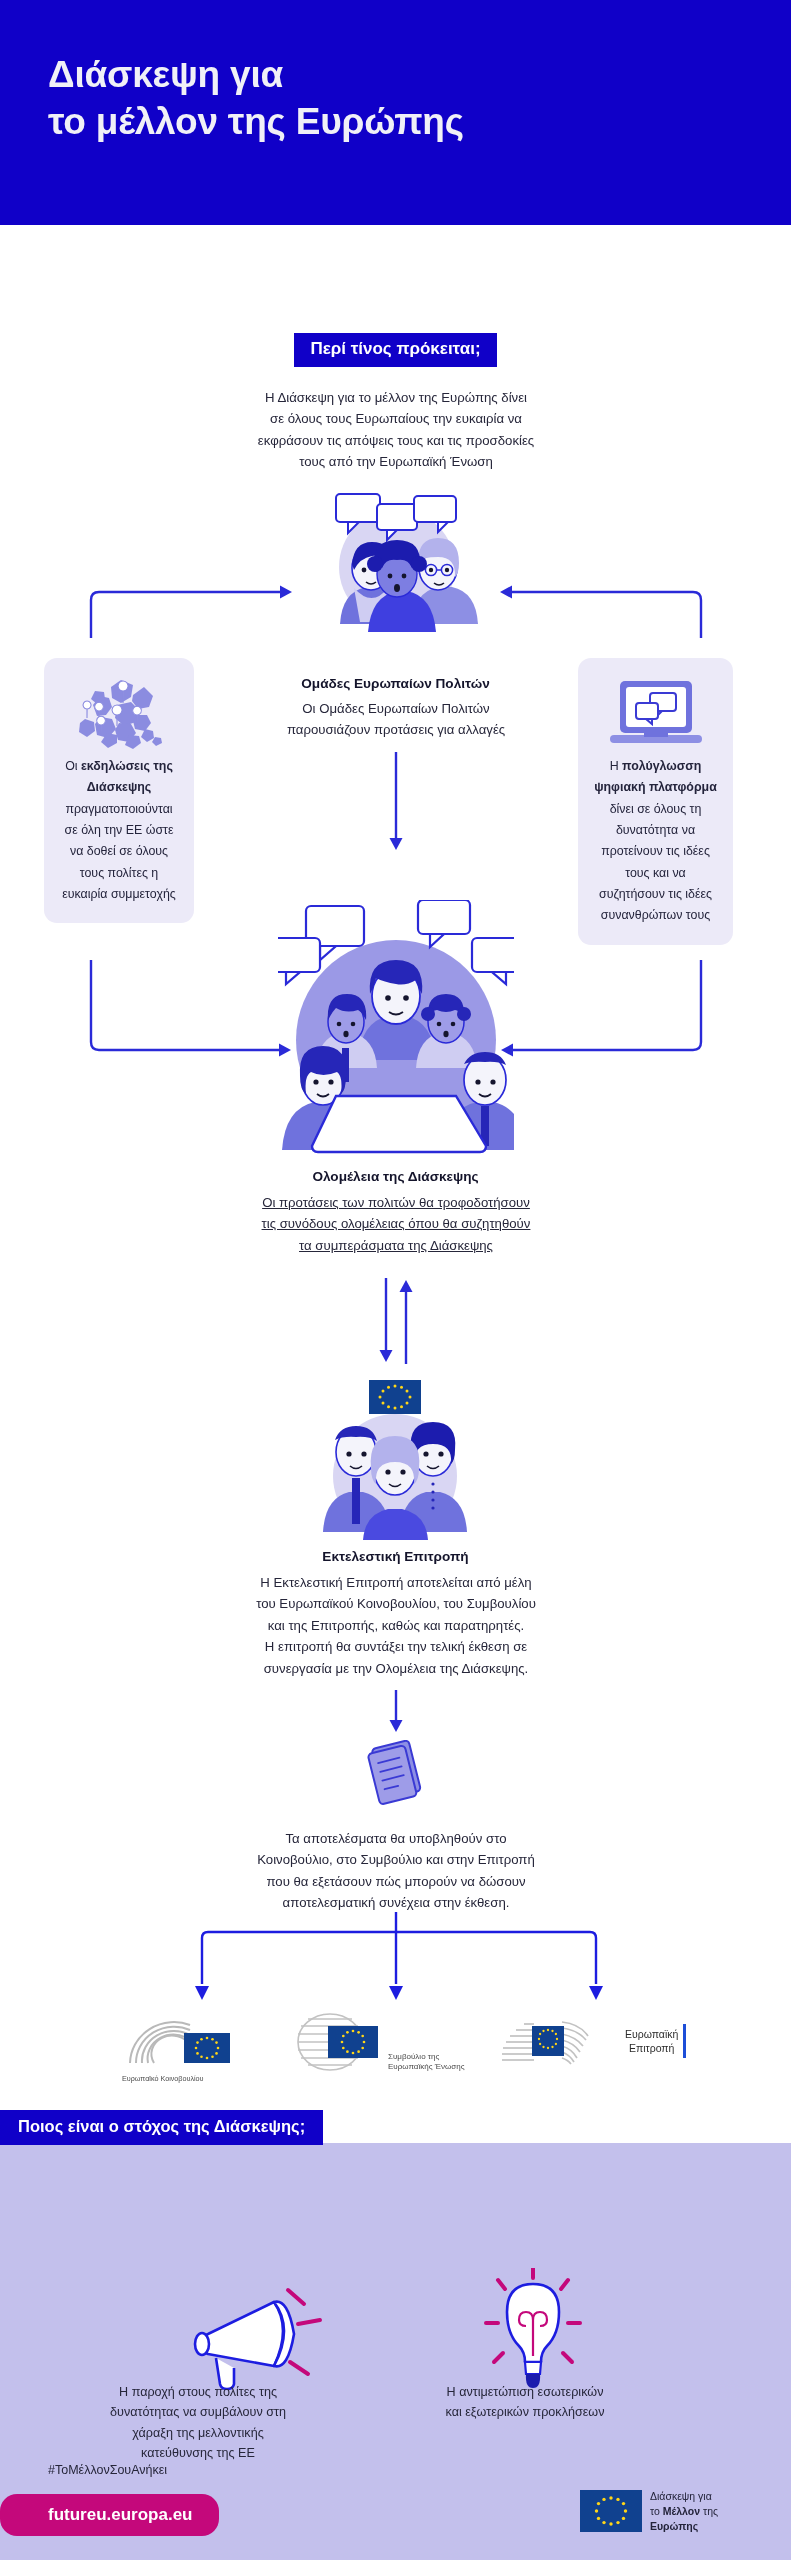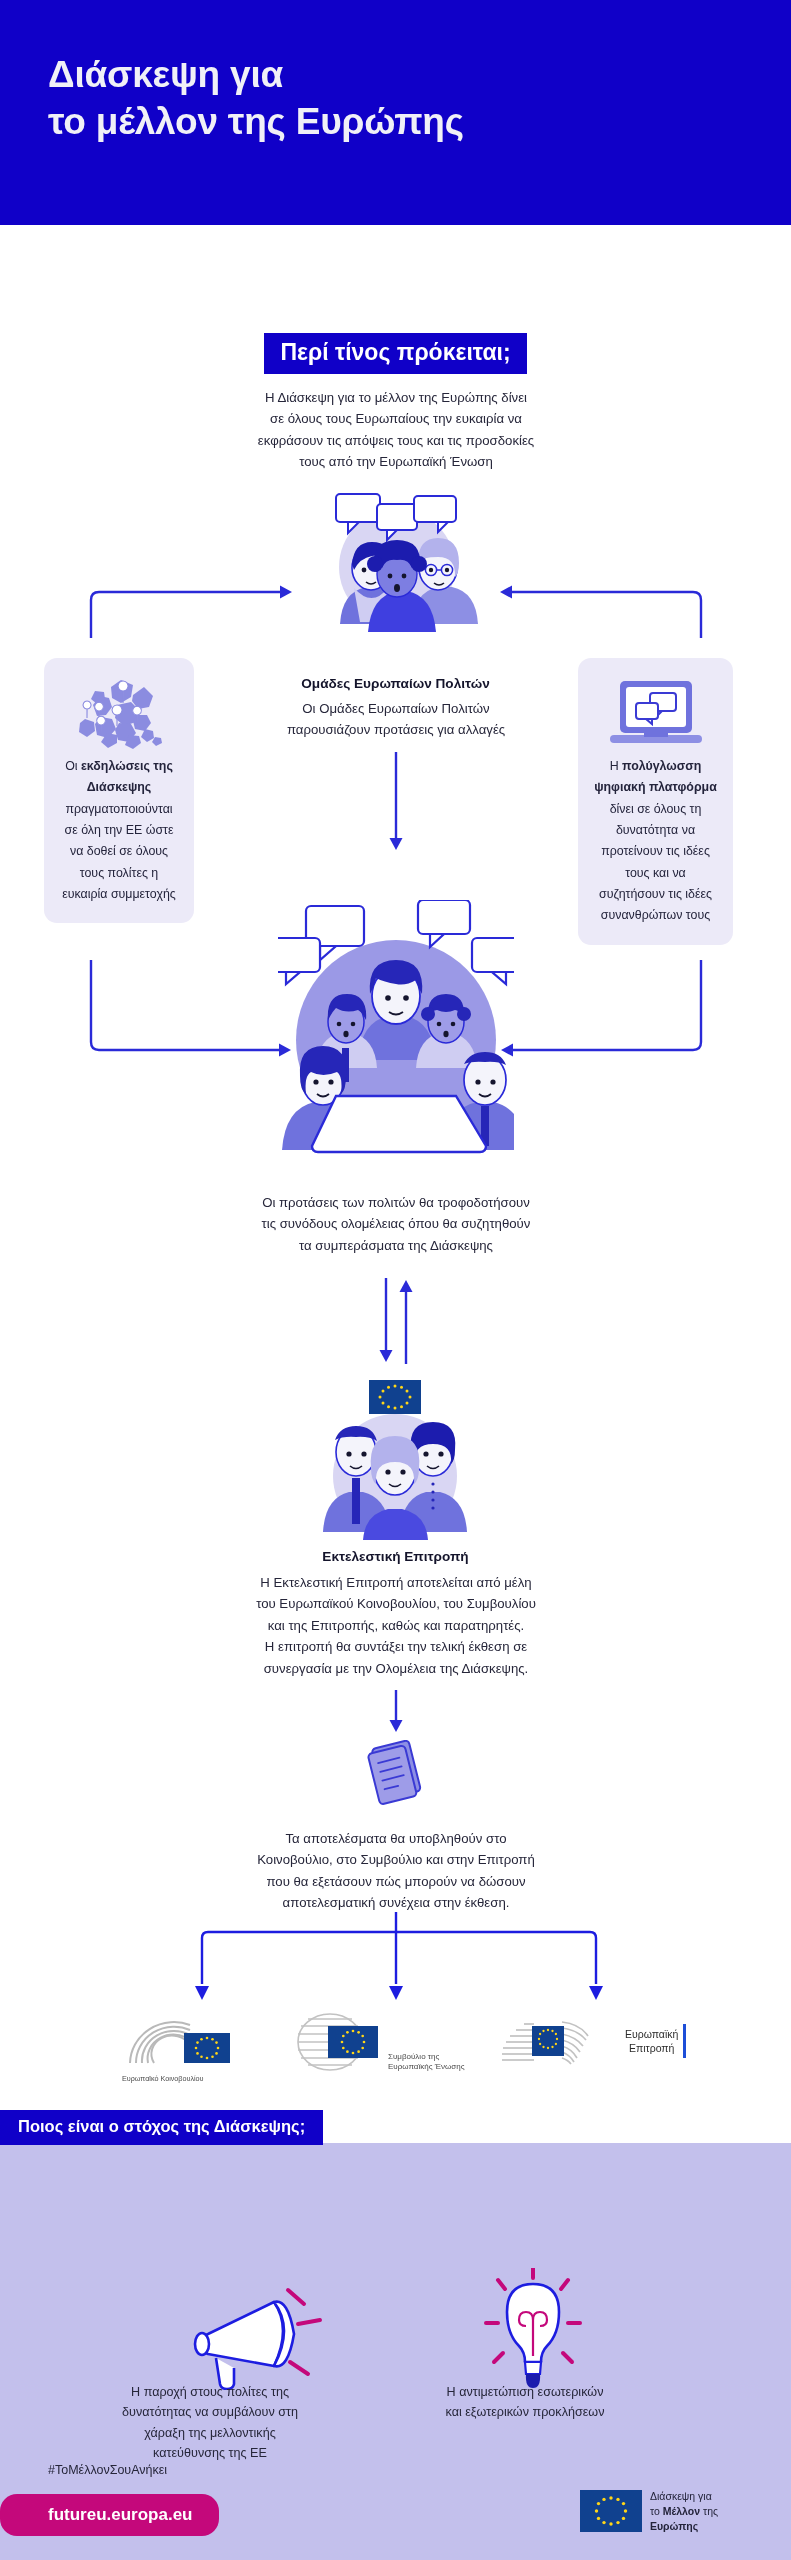--- a/index.html
+++ b/index.html
@@ -42,21 +42,21 @@
     padding: 0 22px;
     background: #6b6fd4;
     color: #ffffff;
     font-size: 14.5px;
     display: flex; align-items: center;
   }
 
   
   .chip {
     background: #1000c8; color: #ffffff;
-    font-size: 23px; font-weight: bold;
+    font-size: 17px; font-weight: bold;
     padding: 6px 16px 8px;
     display: inline-block;
   }
 
   .center { text-align: center; }
 
   .body-text {
     font-size: 13.2px; line-height: 1.62; color: #26263a;
     text-align: center;
   }
@@ -318,21 +318,22 @@
         <circle cx="200" cy="182" r="2.6" fill="#15152e"></circle>
           <circle cx="215" cy="182" r="2.6" fill="#15152e"></circle>
         <path d="M201 194 q6 5 12 0" stroke="#15152e" stroke-width="1.7" fill="none"></path>
         <rect x="203" y="206" width="8" height="40" fill="#2626b8"></rect>
       </g>
 
       <path d="M58 196 L178 196 L208 246 q0 6-6 6 L40 252 q-6 0-6-6 Z" fill="#ffffff" stroke="#2a2ad8" stroke-width="2.4"></path>
     </svg>
   </div>
 
-  <div class="abs body-text nowrap" style="left:146px; top:1192px; width:500px;">Οι προτάσεις των πολιτών θα τροφοδοτήσουν
+  <div class="abs lead-title" style="left:0; top:1169px; width:791px; text-align:center;">Ολομέλεια της Διάσκεψης</div>
+  <div class="abs body-text nowrap" style="left:146px; top:1192px; width:500px;text-decoration:underline;">Οι προτάσεις των πολιτών θα τροφοδοτήσουν
 τις συνόδους ολομέλειας όπου θα συζητηθούν
 τα συμπεράσματα της Διάσκεψης</div>
 
   <div class="abs" style="left:370px; top:1278px;">
     <svg width="52" height="86" viewBox="0 0 52 86">
       <line x1="16" y1="0" x2="16" y2="74" stroke="#2a2ad8" stroke-width="2.4"></line>
       <path d="M16 84 L9.5 72 L22.5 72 Z" fill="#2a2ad8"></path>
       <line x1="36" y1="12" x2="36" y2="86" stroke="#2a2ad8" stroke-width="2.4"></line>
       <path d="M36 2 L29.5 14 L42.5 14 Z" fill="#2a2ad8"></path>
     </svg>
@@ -580,21 +581,21 @@
         <line x1="30" y1="12" x2="37" y2="21"></line>
         <line x1="100" y1="12" x2="93" y2="21"></line>
         <line x1="18" y1="55" x2="30" y2="55"></line>
         <line x1="112" y1="55" x2="100" y2="55"></line>
         <line x1="26" y1="94" x2="35" y2="85"></line>
         <line x1="104" y1="94" x2="95" y2="85"></line>
       </g>
     </svg>
   </div>
 
-  <div class="abs body-text nowrap" style="left:95px; top:2382px; width:230px; font-size:12.6px;">Η παροχή στους πολίτες της
+  <div class="abs body-text nowrap" style="left:83px; top:2382px; width:230px; font-size:12.6px;">Η παροχή στους πολίτες της
 δυνατότητας να συμβάλουν στη
 χάραξη της μελλοντικής
 κατεύθυνσης της ΕΕ</div>
 
   <div class="abs body-text nowrap" style="left:400px; top:2382px; width:250px; font-size:12.6px;">Η αντιμετώπιση εσωτερικών
 και εξωτερικών προκλήσεων</div>
 
   <div class="hashtag">#ΤοΜέλλονΣουΑνήκει</div>
   <div class="futureu-pill">futureu.europa.eu</div>
 

